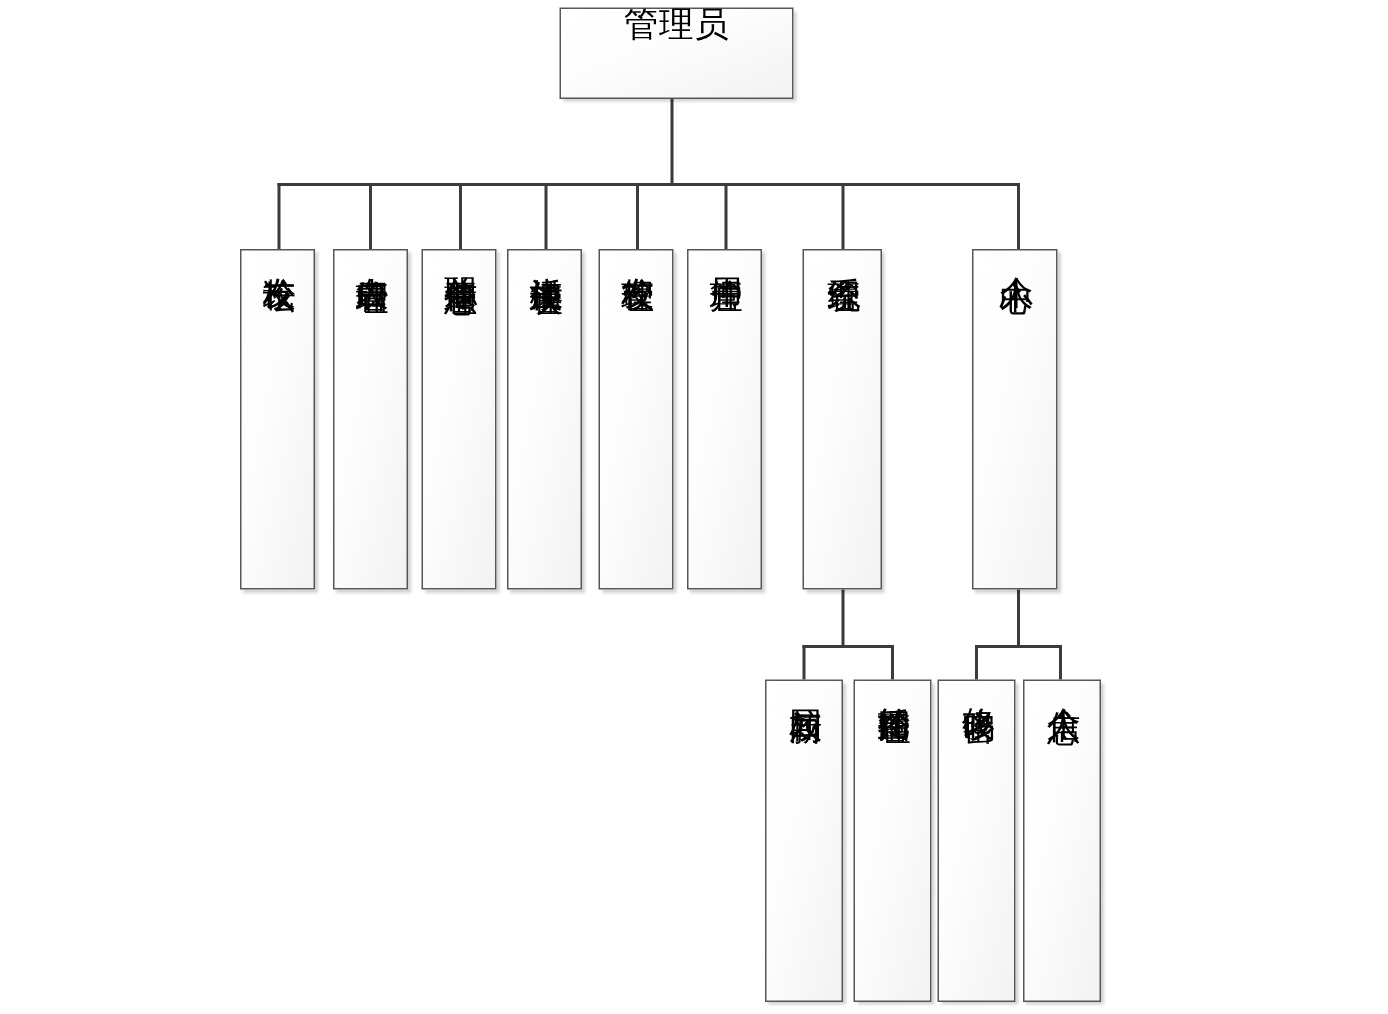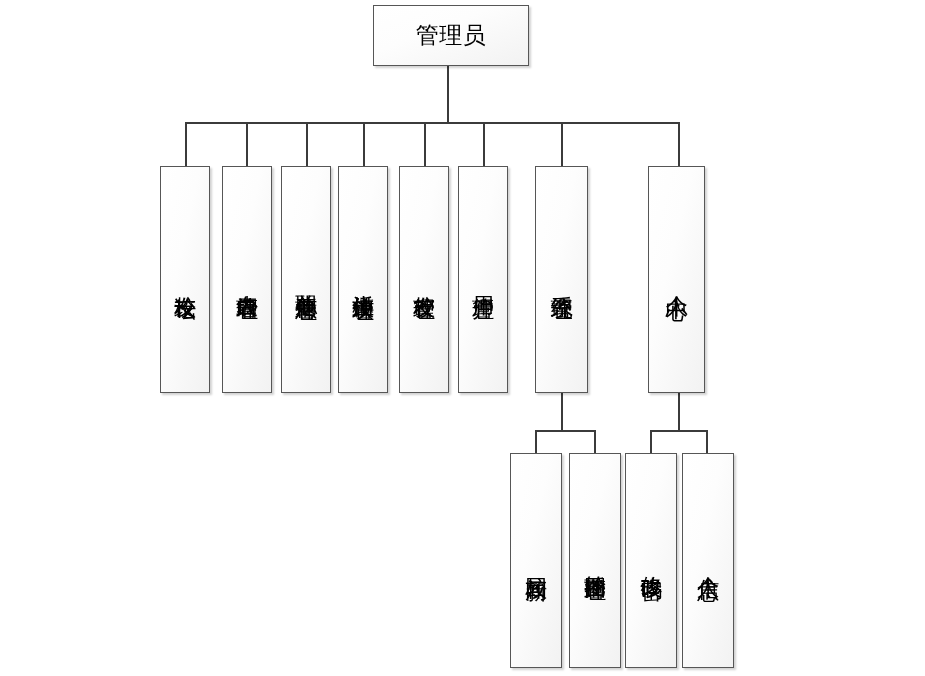--- a/index.html
+++ b/index.html
@@ -19,21 +19,20 @@
   }
 
   
   .node {
     position: absolute;
     box-sizing: border-box;
     border: 1px solid #565656;
     background: linear-gradient(to bottom right, #ffffff 0%, #fdfdfd 40%, #f2f2f2 100%);
     box-shadow: 2px 2px 2px rgba(0,0,0,0.18);
     display: flex;
-    align-items: center;
     justify-content: center;
     color: #000000;
     z-index: 3;
   }
   .node .label {
     display: block;
     line-height: 1.02;
     letter-spacing: 0.5px;
   }
 

